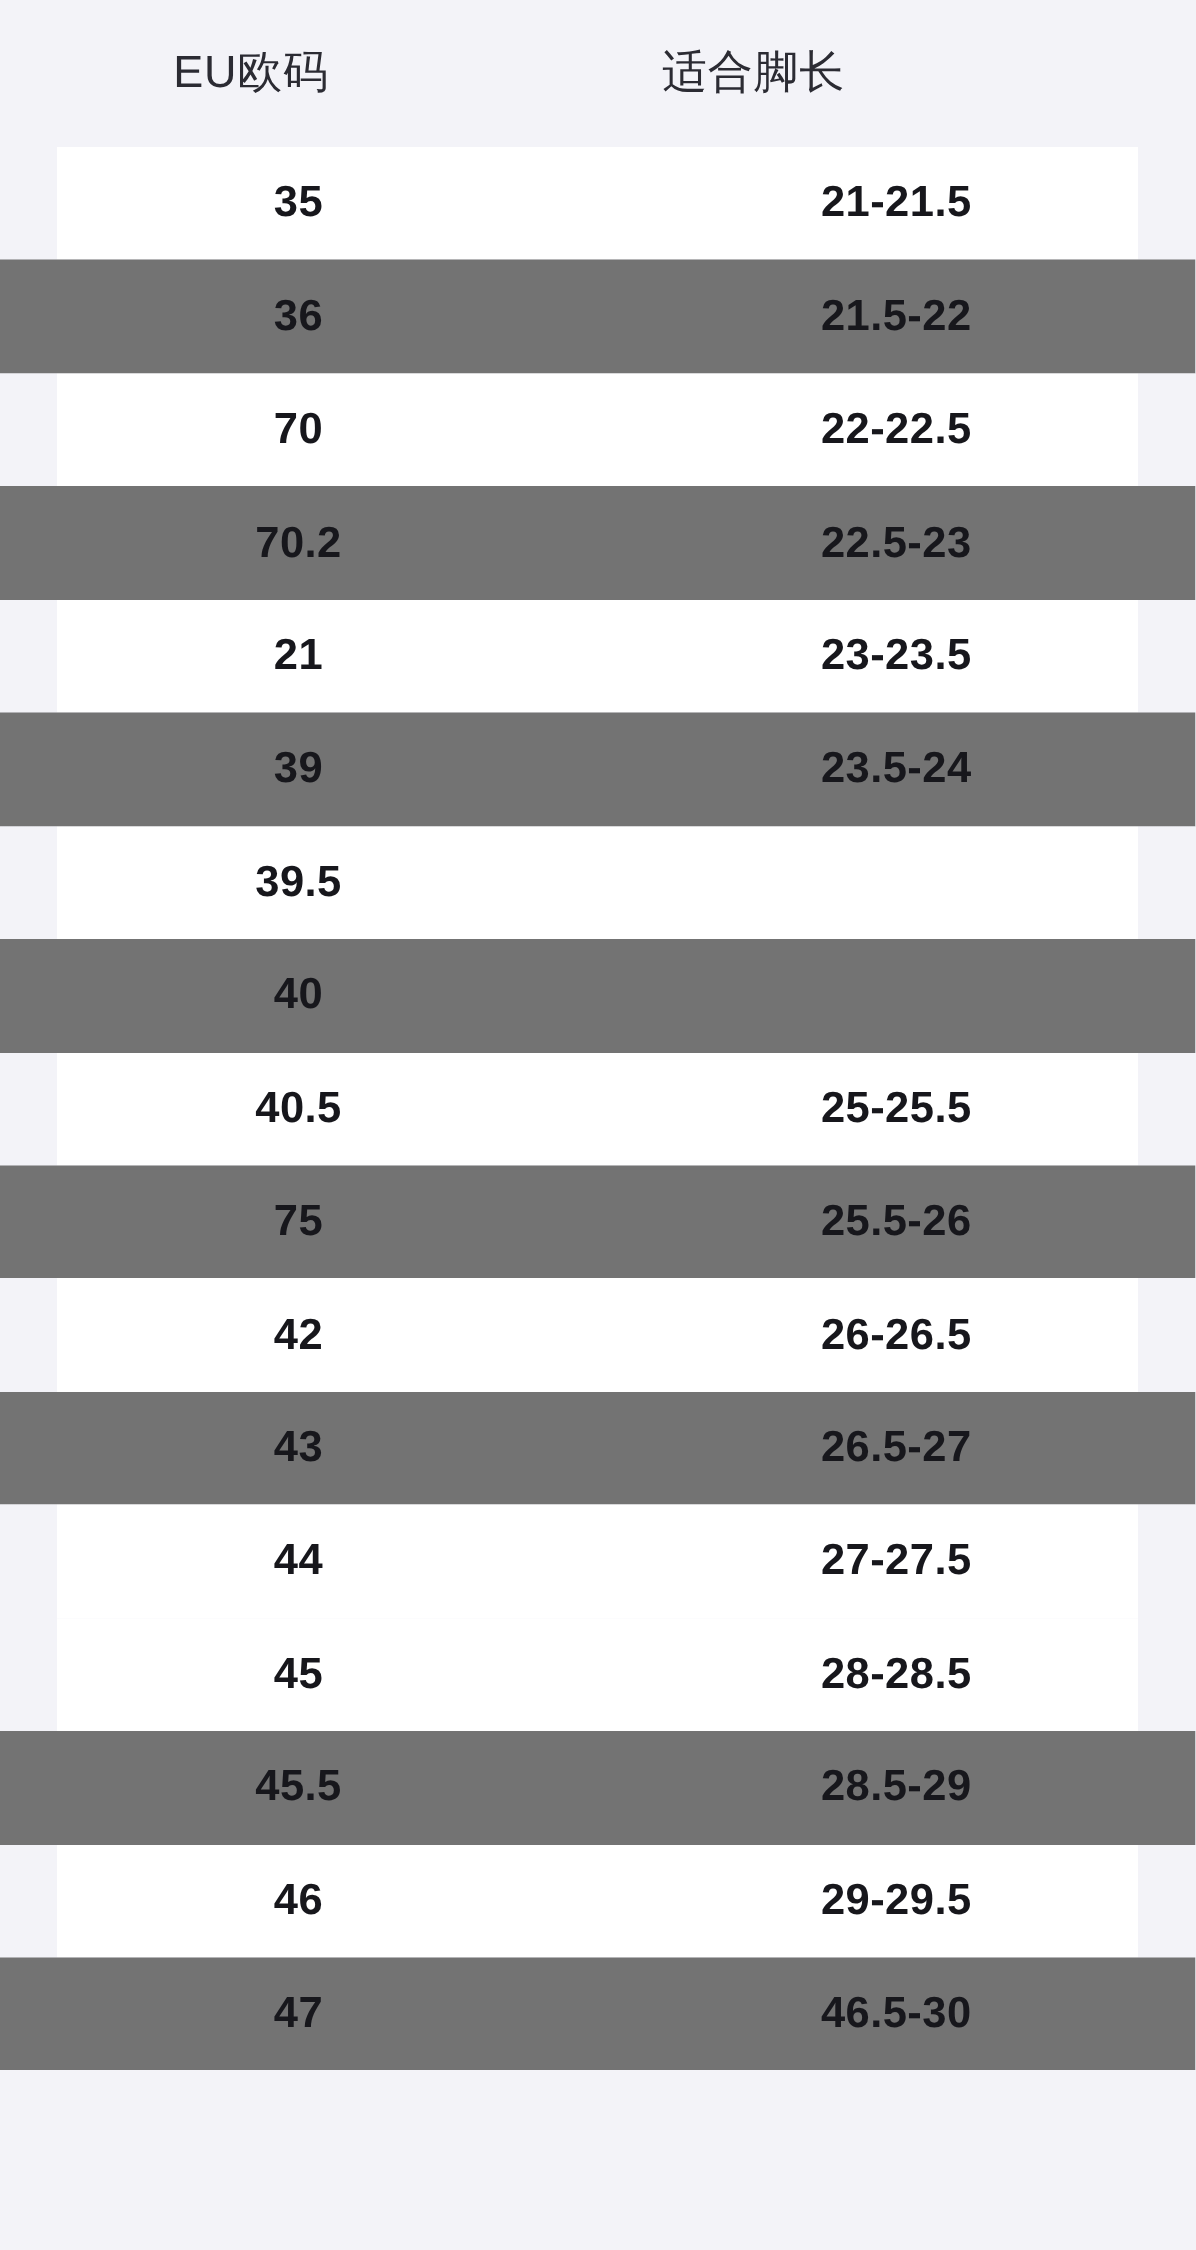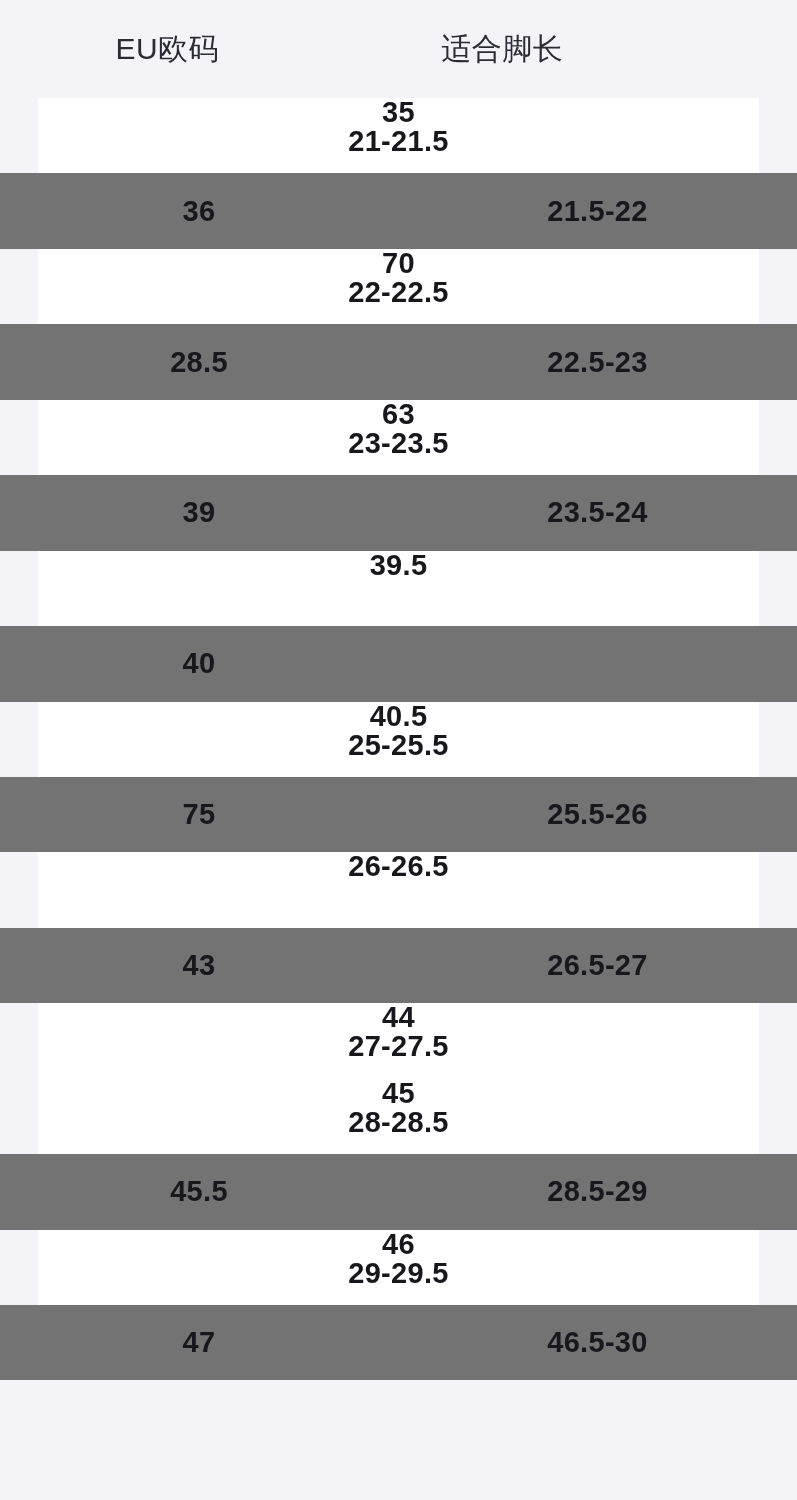--- a/index.html
+++ b/index.html
@@ -53,21 +53,20 @@
     height: 75.45px;
     background: #737373;
   }
   
   .chart-row.stripe-white {
     background:
       linear-gradient(to right,
         #f3f3f8 0px, #f3f3f8 38px,
         #ffffff 38px, #ffffff 759px,
         #f3f3f8 759px, #f3f3f8 797px);
-    flex-direction: column;
   }
 
   .chart-row .cell {
     display: flex;
     align-items: center;
     justify-content: center;
     font-size: 29px;
     font-weight: 700;
     color: #17171c;
     letter-spacing: 0.3px;
@@ -93,25 +92,25 @@
       </div>
       <div class="chart-row stripe-shade">
         <div class="cell col-eu">36</div>
         <div class="cell col-foot">21.5-22</div>
       </div>
       <div class="chart-row stripe-white">
         <div class="cell col-eu">70</div>
         <div class="cell col-foot">22-22.5</div>
       </div>
       <div class="chart-row stripe-shade">
-        <div class="cell col-eu">28.5</div>
+        <div class="cell col-eu">70.2</div>
         <div class="cell col-foot">22.5-23</div>
       </div>
       <div class="chart-row stripe-white">
-        <div class="cell col-eu">63</div>
+        <div class="cell col-eu">21</div>
         <div class="cell col-foot">23-23.5</div>
       </div>
       <div class="chart-row stripe-shade">
         <div class="cell col-eu">39</div>
         <div class="cell col-foot">23.5-24</div>
       </div>
       <div class="chart-row stripe-white">
         <div class="cell col-eu">39.5</div>
       </div>
       <div class="chart-row stripe-shade">
@@ -119,20 +118,21 @@
       </div>
       <div class="chart-row stripe-white">
         <div class="cell col-eu">40.5</div>
         <div class="cell col-foot">25-25.5</div>
       </div>
       <div class="chart-row stripe-shade">
         <div class="cell col-eu">75</div>
         <div class="cell col-foot">25.5-26</div>
       </div>
       <div class="chart-row stripe-white">
+        <div class="cell col-eu">42</div>
         <div class="cell col-foot">26-26.5</div>
       </div>
       <div class="chart-row stripe-shade">
         <div class="cell col-eu">43</div>
         <div class="cell col-foot">26.5-27</div>
       </div>
       <div class="chart-row stripe-white">
         <div class="cell col-eu">44</div>
         <div class="cell col-foot">27-27.5</div>
       </div>

